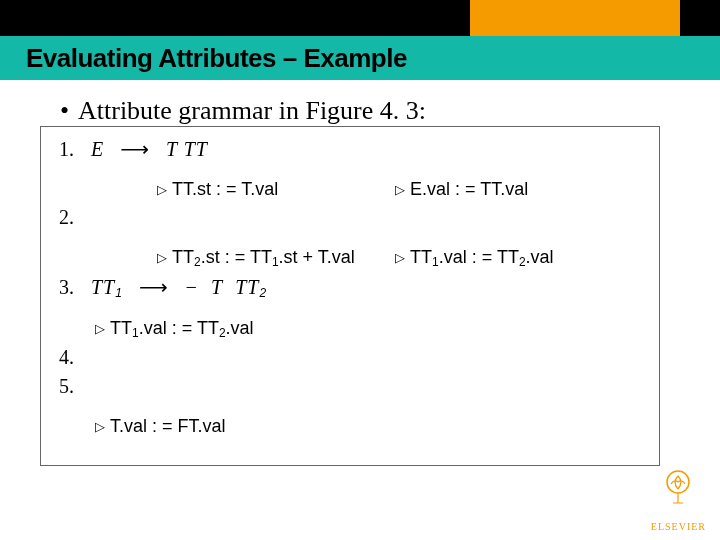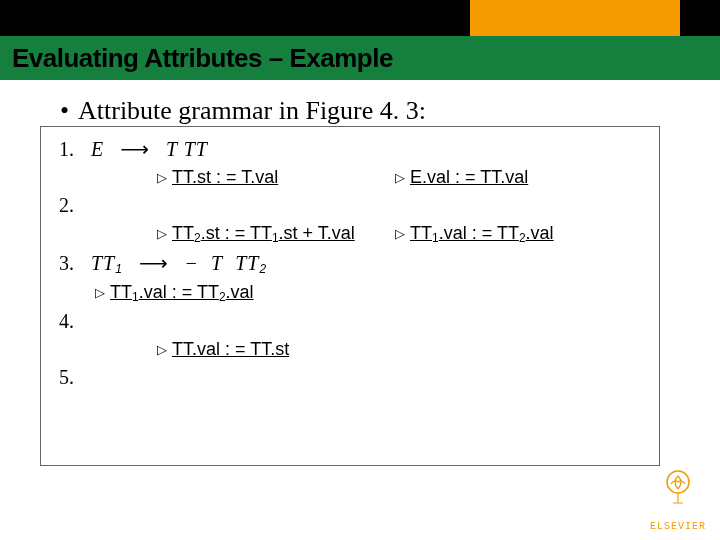--- a/index.html
+++ b/index.html
@@ -20,24 +20,24 @@
   .top-orange {
     position: absolute;
     top: 0; right: 40px;
     width: 210px; height: 44px;
     background: #f59b00;
   }
   .title-bar {
     position: absolute;
     top: 36px; left: 0;
     width: 720px; height: 44px;
-    background: #15803d;
+    background: #14b8a6;
     display: flex;
     align-items: center;
-    padding-left: 12px;
+    padding-left: 26px;
   }
   .title-bar h1 {
     font-size: 26px;
     font-weight: 900;
     color: #000;
     letter-spacing: -0.5px;
     font-family: Arial, sans-serif;
   }
   .content {
     position: absolute;
@@ -81,22 +81,21 @@
   .prod {
     font-style: italic;
     letter-spacing: 1px;
   }
   .arrow {
     font-style: normal;
     padding: 0 10px;
   }
   .attr-row {
     display: flex;
-    margin-top: 6px;
-    text-decoration: underline;
+    margin-top: 18px;
   }
   .attr-col1 {
     width: 300px;
     padding-left: 98px;
     font-size: 18px;
     font-family: Arial, Helvetica, sans-serif;
   }
   .attr-col2 {
     font-size: 18px;
     font-family: Arial, Helvetica, sans-serif;
@@ -118,21 +117,21 @@
     position: absolute;
     bottom: 8px;
     right: 14px;
     text-align: center;
   }
   .logo svg { display: block; margin: 0 auto; }
   .logo-text {
     font-size: 10px;
     color: #f59b00;
     letter-spacing: 1px;
-    font-family: Liberation Mono, monospace;
+    font-family: Liberation Serif, serif;
     margin-top: 16px;
   }
 </style>
 </head>
 <body>
 
 <div class="top-black"></div>
 <div class="top-orange"></div>
 
 <div class="title-bar">
@@ -182,31 +181,28 @@
       </div>
       <div class="attr-row">
         <div class="attr-col2"><span class="tri">▷</span><span>TT<span class="sub">1</span>.val : = TT<span class="sub">2</span>.val</span></div>
       </div>
     </div>
 
     <div class="rule">
       <div class="rule-head">
         <span class="rule-num">4.</span>
       </div>
-      <div class="attr-row">
-        <div class="attr-col1"><span class="tri">▷</span><span>TT.val : = TT.st</span></div>
-        <div class="attr-col2"></div>
-      </div>
     </div>
 
     <div class="rule">
       <div class="rule-head">
         <span class="rule-num">5.</span>
       </div>
       <div class="attr-row">
+        <div class="attr-col2"><span class="tri">▷</span><span>T.val : = FT.val</span></div>
       </div>
     </div>
 
   </div>
 </div>
 
 <div class="logo">
   <svg width="42" height="36" viewBox="0 0 42 36">
     <circle cx="21" cy="13" r="11" fill="none" stroke="#f59b00" stroke-width="1.5"></circle>
     <path d="M21 24 L21 34 M16 34 L26 34 M21 20 Q15 13 21 7 Q27 13 21 20 M14 15 Q17 10 21 13 M28 15 Q25 10 21 13" fill="none" stroke="#f59b00" stroke-width="1.2"></path>

